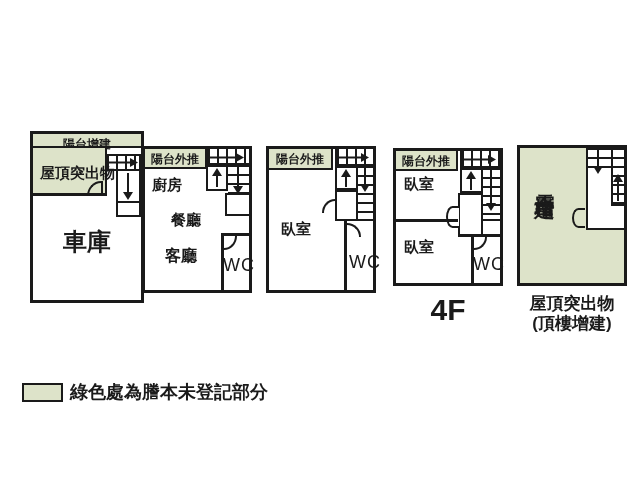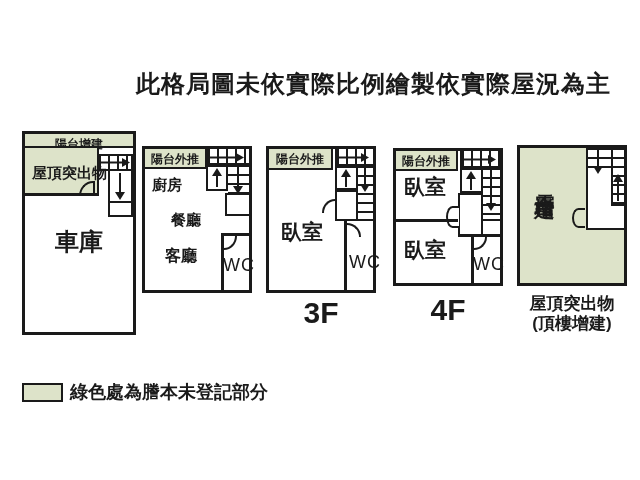--- a/index.html
+++ b/index.html
@@ -9,21 +9,21 @@
   }
   .abs{position:absolute;box-sizing:border-box;}
   .title{font-size:24px;font-weight:bold;letter-spacing:1px;white-space:nowrap;}
   .plan{position:absolute;box-sizing:border-box;border:3px solid #1a1a1a;background:#fff;}
   .plan.green-bg{background:var(--green,#dde3c9);}
   .green{background:var(--green,#dde3c9);}
   .lbl{font-weight:bold;white-space:nowrap;line-height:1.05;}
   .lbl12{font-size:12px;}
   .lbl15{font-size:15px;}
   .lbl16{font-size:16px;}
-  .lbl21{font-size:21px;text-align:center;}
+  .lbl21{font-size:15px;text-align:center;}
   .lbl24{font-size:24px;}
   .wc{font-size:18px;font-weight:normal;letter-spacing:1px;white-space:nowrap;}
   .floorlbl{font-size:30px;font-weight:bold;text-align:center;}
   .rooflbl{font-size:17px;font-weight:bold;text-align:center;white-space:nowrap;}
   .wall{background:#1a1a1a;}
   .hrun{border:2px solid #1a1a1a;
     background-image:repeating-linear-gradient(to right,#1a1a1a 0 2px,transparent 2px 9px);}
   .vrun{background-image:repeating-linear-gradient(to bottom,#1a1a1a 0 2px,transparent 2px 9px);}
   .vrun-sparse{background-image:repeating-linear-gradient(to bottom,#1a1a1a 0 2px,transparent 2px 11px);}
   .box{border:2px solid #1a1a1a;background:#fff;}
@@ -34,23 +34,22 @@
   .vtext{writing-mode:vertical-rl;text-orientation:upright;font-weight:bold;font-size:20px;letter-spacing:2px;line-height:22px;}
   .legend-swatch{border:2px solid #1a1a1a;background:var(--green,#dde3c9);}
   .legend-text{font-size:18px;font-weight:bold;white-space:nowrap;}
   svg{display:block;}
 </style>
 </head>
 <body>
 
 <div id="canvas">
 
-  <div class="abs title" style="left:136px;top:68px;">此格局圖未依實際比例繪製依實際屋況為主</div>
 
-  <div class="plan" style="left:22px;top:131px;width:114px;height:204px;">
+  <div class="plan" style="left:30px;top:131px;width:114px;height:172px;">
     <div class="abs green" style="left:0;top:0;width:108px;height:14px;border-bottom:2px solid #1a1a1a;text-align:center;">
       <span class="lbl lbl12" style="line-height:13px;">陽台增建</span>
     </div>
     <div class="abs green" style="left:0;top:14px;width:74px;height:48px;border-right:2px solid #1a1a1a;border-bottom:3px solid #1a1a1a;"></div>
     <div class="abs lbl lbl15" style="left:7px;top:31px;">屋頂突出物</div>
     <div class="abs arc-tl" style="left:54px;top:47px;width:14px;height:15px;"></div>
     <div class="abs wall" style="left:68px;top:47px;width:2px;height:15px;"></div>
     <div class="abs hrun" style="left:72px;top:20px;width:36px;height:17px;"></div>
     <svg class="abs" style="left:74px;top:23px;" width="32" height="11" viewBox="0 0 32 11">
         <line x1="1" y1="5.5" x2="24" y2="5.5" stroke="#1a1a1a" stroke-width="2"></line>
@@ -113,21 +112,20 @@
         <line x1="6" y1="0" x2="6" y2="17" stroke="#1a1a1a" stroke-width="2"></line>
         <polygon points="1,16 11,16 6,24" fill="#1a1a1a"></polygon>
       </svg>
     <div class="abs box" style="left:66px;top:41px;width:23px;height:31px;"></div>
     <div class="abs arc-tl" style="left:53px;top:50px;width:13px;height:14px;"></div>
     <div class="abs wall" style="left:75px;top:72px;width:3px;height:69px;"></div>
     <div class="abs arc-tr" style="left:78px;top:74px;width:14px;height:14px;"></div>
     <div class="abs lbl lbl21" style="left:12px;top:72px;">臥室</div>
     <div class="abs wc" style="left:80px;top:103px;">WC</div>
   </div>
-  <div class="abs floorlbl" style="left:266px;top:296px;width:110px;">3F</div>
 
   <div class="plan" style="left:393px;top:148px;width:110px;height:138px;">
     <div class="abs green" style="left:0;top:0;width:62px;height:20px;border-right:2px solid #1a1a1a;border-bottom:2px solid #1a1a1a;text-align:center;">
       <span class="lbl lbl12" style="line-height:18px;">陽台外推</span>
     </div>
     <div class="abs hrun" style="left:64px;top:0;width:40px;height:17px;border-top:none;border-right:none;"></div>
     <svg class="abs" style="left:67px;top:3px;" width="34" height="11" viewBox="0 0 34 11">
         <line x1="1" y1="5.5" x2="26" y2="5.5" stroke="#1a1a1a" stroke-width="2"></line>
         <polygon points="25,1 33,5.5 25,10" fill="#1a1a1a"></polygon>
       </svg>

